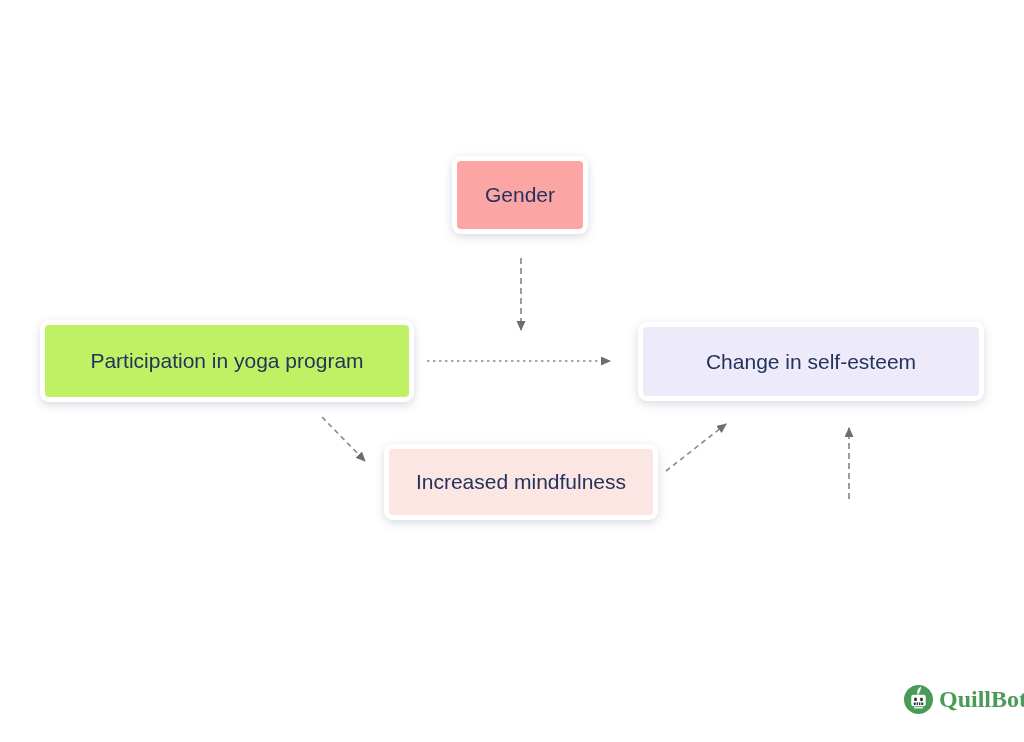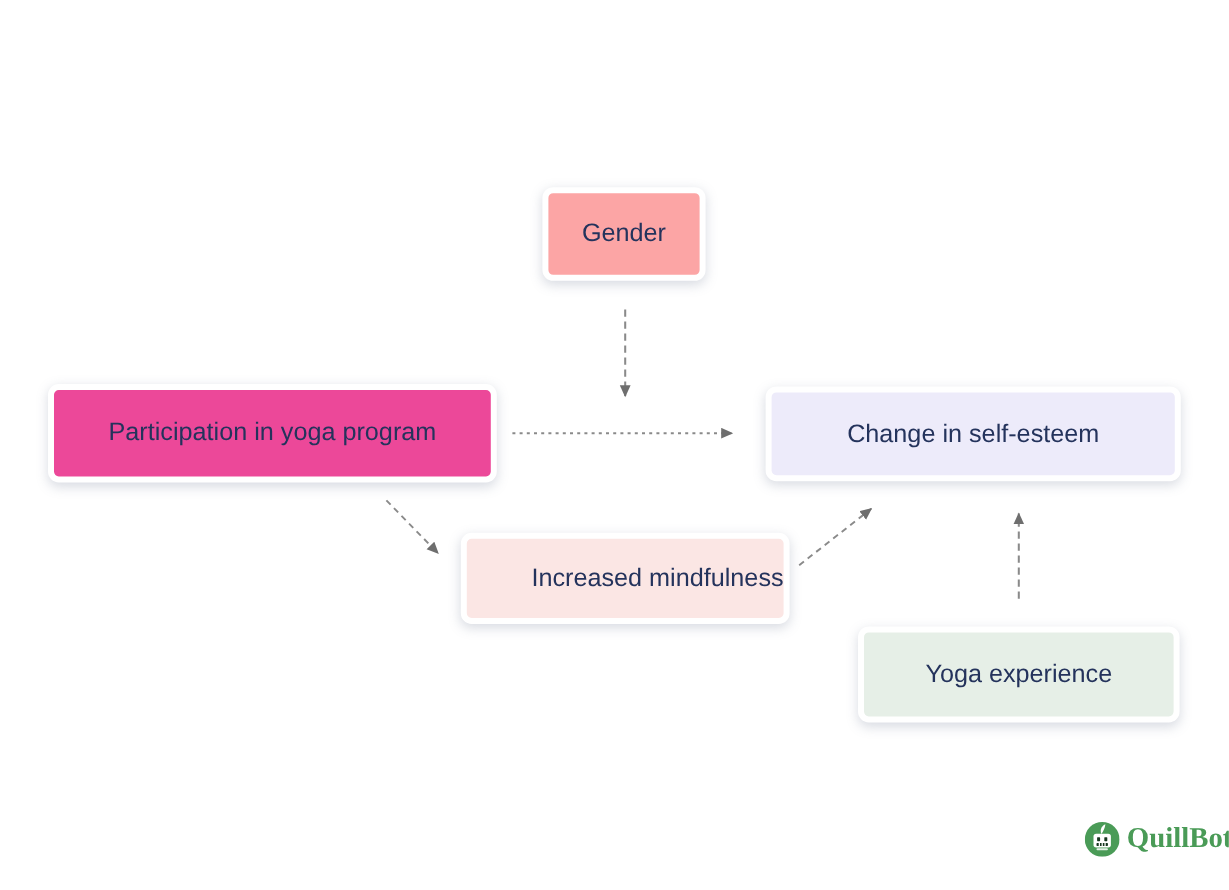--- a/index.html
+++ b/index.html
@@ -17,21 +17,21 @@
   .node{
     position:absolute;display:flex;align-items:center;justify-content:center;
     border:5px solid #ffffff;border-radius:9px;
     box-shadow:0 3px 10px rgba(125,135,160,.30);
     font-size:21px;font-weight:500;color:#24335c;
     text-align:center;box-sizing:border-box;
   }
   .node-gender       {left:452px;top:156px;width:136px;height:78px;}
   .node-participation{left:40px; top:320px;width:374px;height:82px;}
   .node-self-esteem  {left:638px;top:322px;width:346px;height:79px;}
-  .node-mindfulness  {left:384px;top:444px;width:274px;height:76px;justify-content:flex-end;}
+  .node-mindfulness  {left:384px;top:444px;width:274px;height:76px;}
   .node-yoga         {left:715px;top:522px;width:268px;height:80px;}
   svg.arrows{position:absolute;inset:0;pointer-events:none;}
   .logo{
     position:absolute;left:904px;top:685px;
     display:flex;align-items:center;gap:6px;
   }
   .logo-text{
     font-family:"Liberation Serif","DejaVu Serif",serif;
     font-size:24px;font-weight:600;color:#4a9b57;
   }
@@ -52,35 +52,32 @@
     <line x1="427" y1="361" x2="610" y2="361" stroke="#8a8a8a" stroke-width="1.6" stroke-dasharray="2.5 3.5" marker-end="url(#ah)"></line>
     <line x1="322" y1="417" x2="365" y2="461" stroke="#8a8a8a" stroke-width="1.6" stroke-dasharray="5 4" marker-end="url(#ah)"></line>
     <line x1="666" y1="471" x2="726" y2="424" stroke="#8a8a8a" stroke-width="1.6" stroke-dasharray="5 4" marker-end="url(#ah)"></line>
     <line x1="849" y1="499" x2="849" y2="428" stroke="#8a8a8a" stroke-width="1.7" stroke-dasharray="6 4" marker-end="url(#ah)"></line>
   </svg>
 
   <div class="node node-gender" style="background: #fca5a5;">
     <span>Gender</span>
   </div>
 
-  <div class="node node-participation" style="background: #ec4899;">
+  <div class="node node-participation" style="background: #bef264;">
     <span>Participation in yoga program</span>
   </div>
 
   <div class="node node-self-esteem" style="background: rgb(237, 235, 250);">
     <span>Change in self-esteem</span>
   </div>
 
   <div class="node node-mindfulness" style="background: rgb(251, 230, 228);">
     <span>Increased mindfulness</span>
   </div>
 
-  <div class="node node-yoga" style="background: rgb(230, 239, 231);">
-    <span>Yoga experience</span>
-  </div>
 
   <div class="logo">
     <svg width="29" height="29" viewBox="0 0 28 28">
       <circle cx="14" cy="14" r="14" fill="#4a9b57"></circle>
       <path d="M16.6 1.8 C 12.8 3.4 12.2 7.0 13.3 9.6 C 14.9 7.6 16.2 4.8 16.6 1.8 Z" fill="#ffffff"></path>
       <rect x="7" y="9.5" width="14" height="11" rx="2.2" fill="#ffffff"></rect>
       <rect x="9.9" y="12.2" width="2.4" height="3.2" rx="0.5" fill="#17361f"></rect>
       <rect x="15.7" y="12.2" width="2.4" height="3.2" rx="0.5" fill="#17361f"></rect>
       <rect x="9.4" y="16.9" width="9.2" height="2.5" rx="0.6" fill="#17361f"></rect>
       <rect x="11.2" y="16.9" width="1" height="2.5" fill="#ffffff"></rect>

